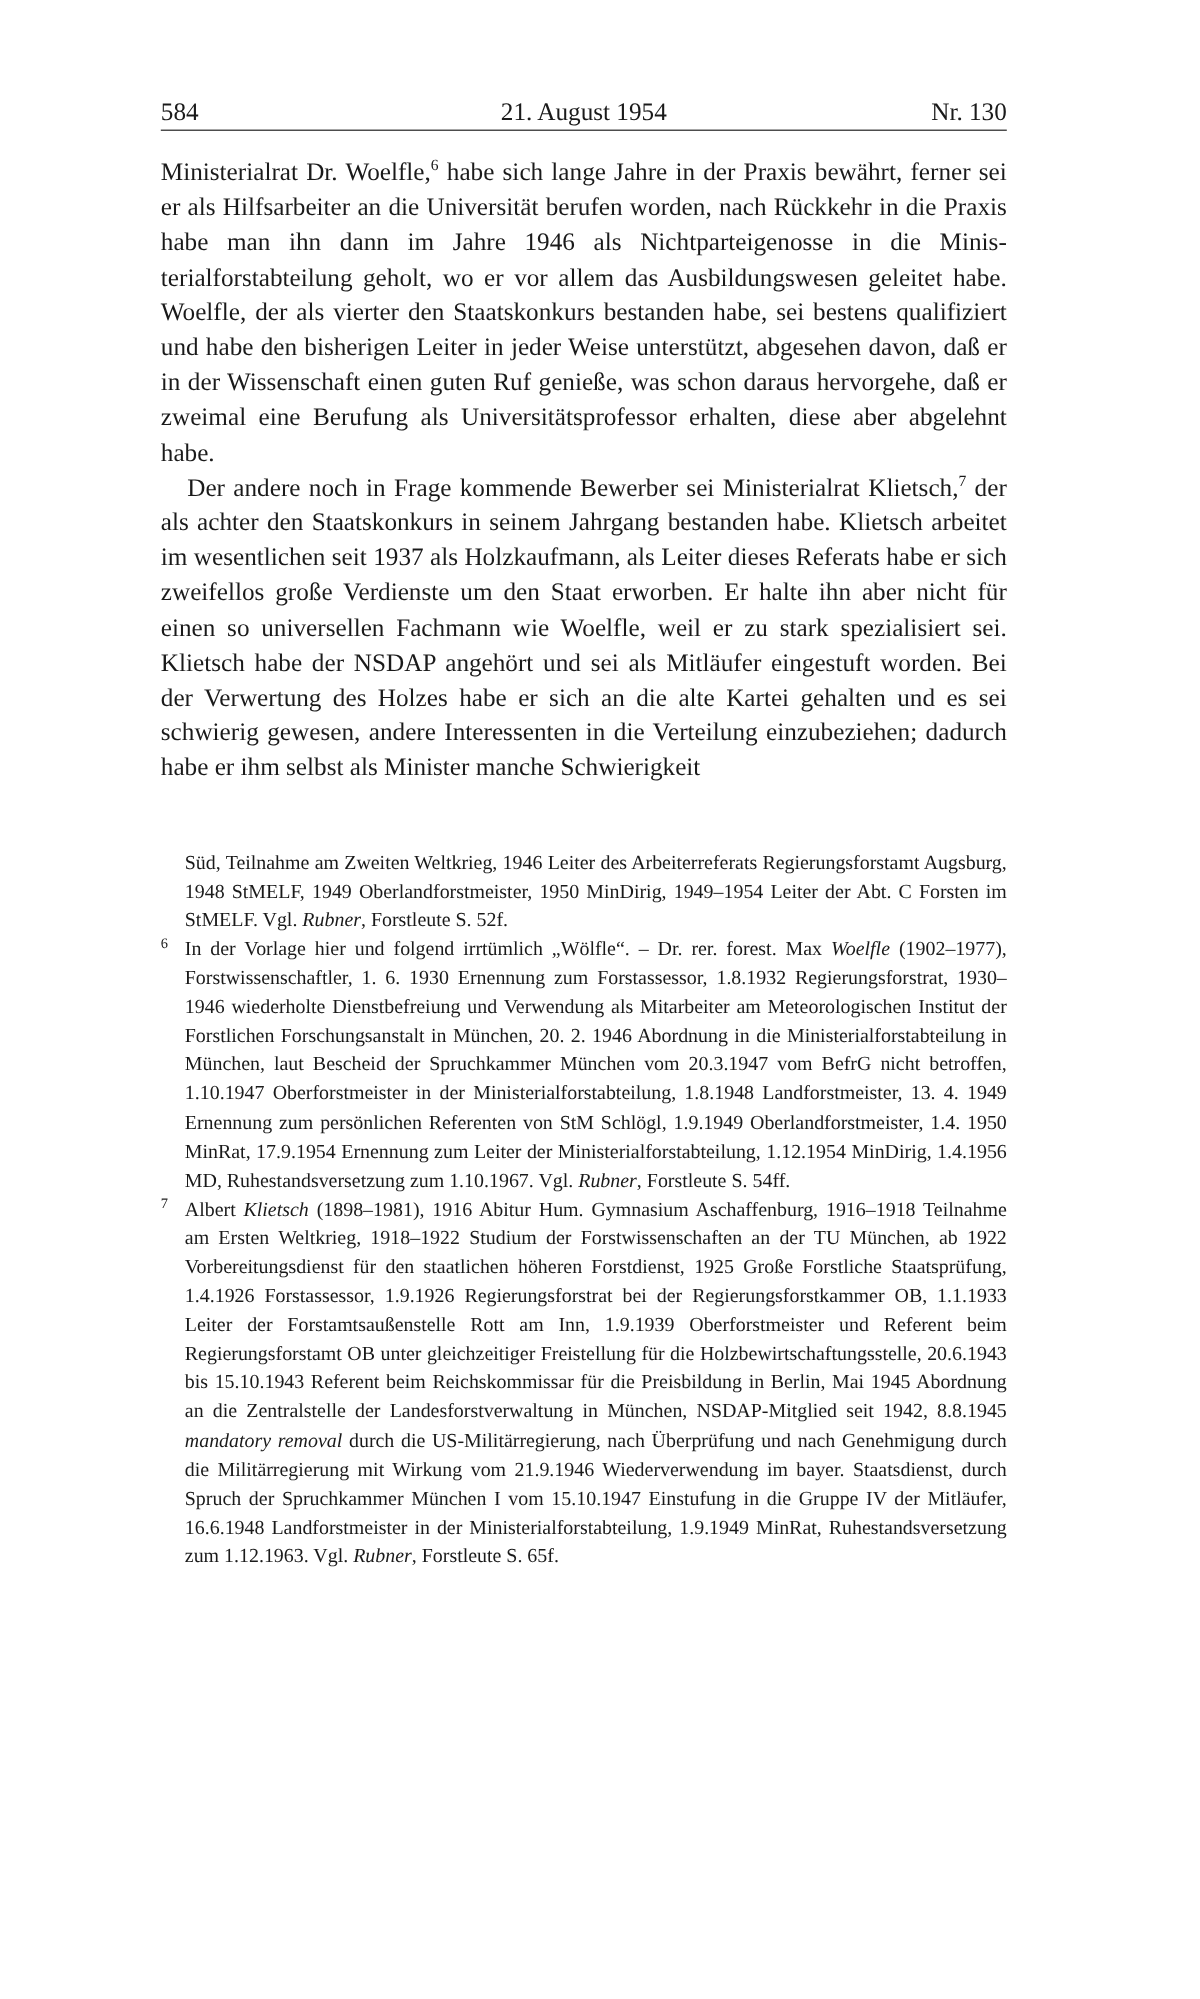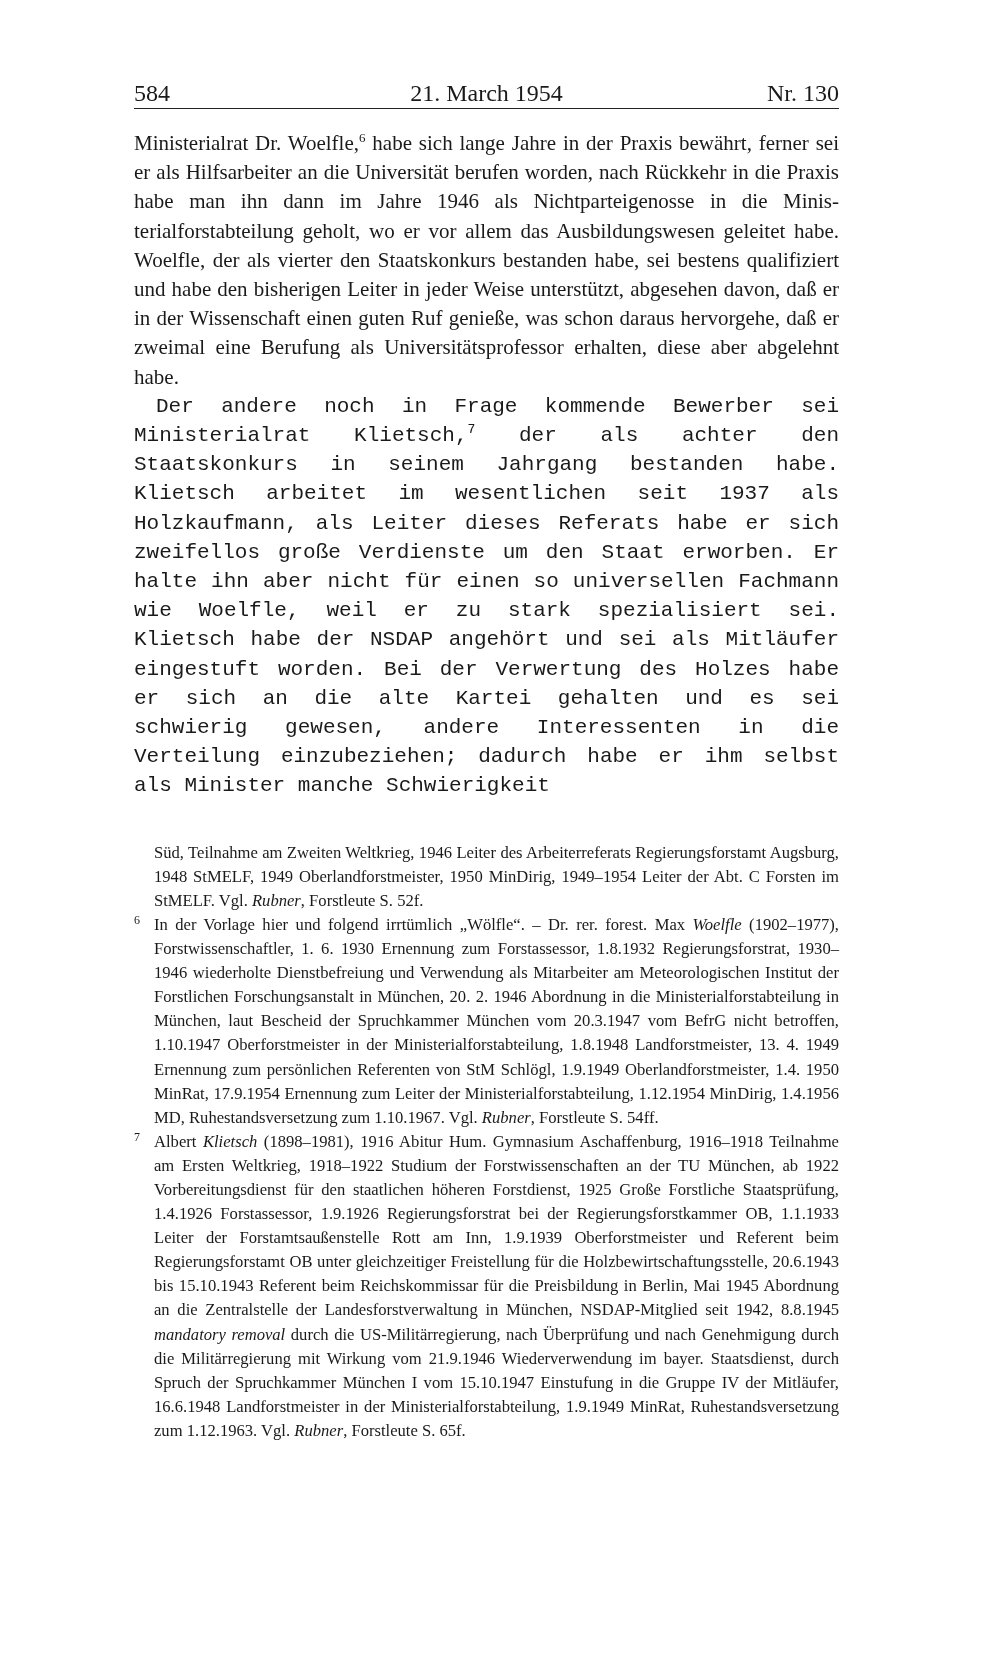--- a/index.html
+++ b/index.html
@@ -1,38 +1,38 @@
 <!DOCTYPE html>
 <html><head>
 <meta charset="utf-8">
 <style>
   html, body { margin: 0; padding: 0; background: #ffffff; }
   body { width: 1000px; height: 1666px; position: relative; overflow: hidden; color: #1a1a1a; }
   .page { position: absolute; left: 134px; top: 78px; width: 705px; font-family: "Liberation Serif", "DejaVu Serif", serif; }
-  .header { position: relative; height: 30px; font-size: 24px; line-height: 30px; border-bottom: 1.3px solid #222; }
+  .header { position: relative; height: 30px; font-size: 21px; line-height: 30px; border-bottom: 1.3px solid #222; }
   .header .left { position: absolute; left: 0; top: 0; }
   .header .center { position: absolute; left: 0; right: 0; top: 0; text-align: center; }
   .header .right { position: absolute; right: 0; top: 0; }
   .body { margin-top: 20px; font-size: 21px; line-height: 29.2px; text-align: justify; hyphens: manual; }
   .body p { margin: 0; }
-  .body p.indent { text-indent: 22px; font-family: Liberation Mono, monospace; }
+  .body p.indent { text-indent: 22px; }
   sup { font-size: 13px; line-height: 0; vertical-align: 8px; }
-  .notes { margin-top: 40px; font-size: 16.6px; line-height: 24.1px; text-align: justify; }
+  .notes { margin-top: 52px; font-size: 16.6px; line-height: 24.1px; text-align: justify; }
   .note { position: relative; padding-left: 20px; margin: 0; }
   .note .num { position: absolute; left: 0; top: -5px; font-size: 12px; }
   em { font-style: italic; }
 </style>
 </head>
 <body>
 
 <div class="page">
 
   <div class="header">
     <span class="left">584</span>
-    <span class="center">21. March 1954</span>
+    <span class="center">21. August 1954</span>
     <span class="right">Nr. 130</span>
   </div>
 
   <div class="body">
     <p><span>Ministerialrat Dr. Woelfle,</span><sup>6</sup><span> habe sich lange Jahre in der Praxis bewährt, ferner sei er als Hilfsarbeiter an die Universität berufen worden, nach Rückkehr in die Praxis habe man ihn dann im Jahre 1946 als Nichtparteigenosse in die Minis­terialforstabteilung geholt, wo er vor allem das Ausbildungswesen geleitet habe. Woelfle, der als vierter den Staatskonkurs bestanden habe, sei bestens quali­fiziert und habe den bisherigen Leiter in jeder Weise unterstützt, abgesehen davon, daß er in der Wissenschaft einen guten Ruf genieße, was schon daraus hervorgehe, daß er zweimal eine Berufung als Universitätsprofessor erhalten, diese aber abgelehnt habe.</span></p>
     <p class="indent"><span>Der andere noch in Frage kommende Bewerber sei Ministerialrat Klietsch,</span><sup>7</sup><span> der als achter den Staatskonkurs in seinem Jahrgang bestanden habe. Klietsch arbeitet im wesentlichen seit 1937 als Holzkaufmann, als Leiter dieses Referats habe er sich zweifellos große Verdienste um den Staat erworben. Er halte ihn aber nicht für einen so universellen Fachmann wie Woelfle, weil er zu stark spezialisiert sei. Klietsch habe der NSDAP angehört und sei als Mitläufer einge­stuft worden. Bei der Verwertung des Holzes habe er sich an die alte Kartei gehalten und es sei schwierig gewesen, andere Interessenten in die Verteilung einzubeziehen; dadurch habe er ihm selbst als Minister manche Schwierigkeit</span></p>
   </div>
 
   <div class="notes">
     <p class="note"><span>Süd, Teilnahme am Zweiten Weltkrieg, 1946 Leiter des Arbeiterreferats Regierungsforstamt Augsburg, 1948 StMELF, 1949 Oberlandforstmeister, 1950 MinDirig, 1949–1954 Leiter der Abt. C Forsten im StMELF. Vgl. </span><em>Rubner</em><span>, Forstleute S. 52f.</span></p>

